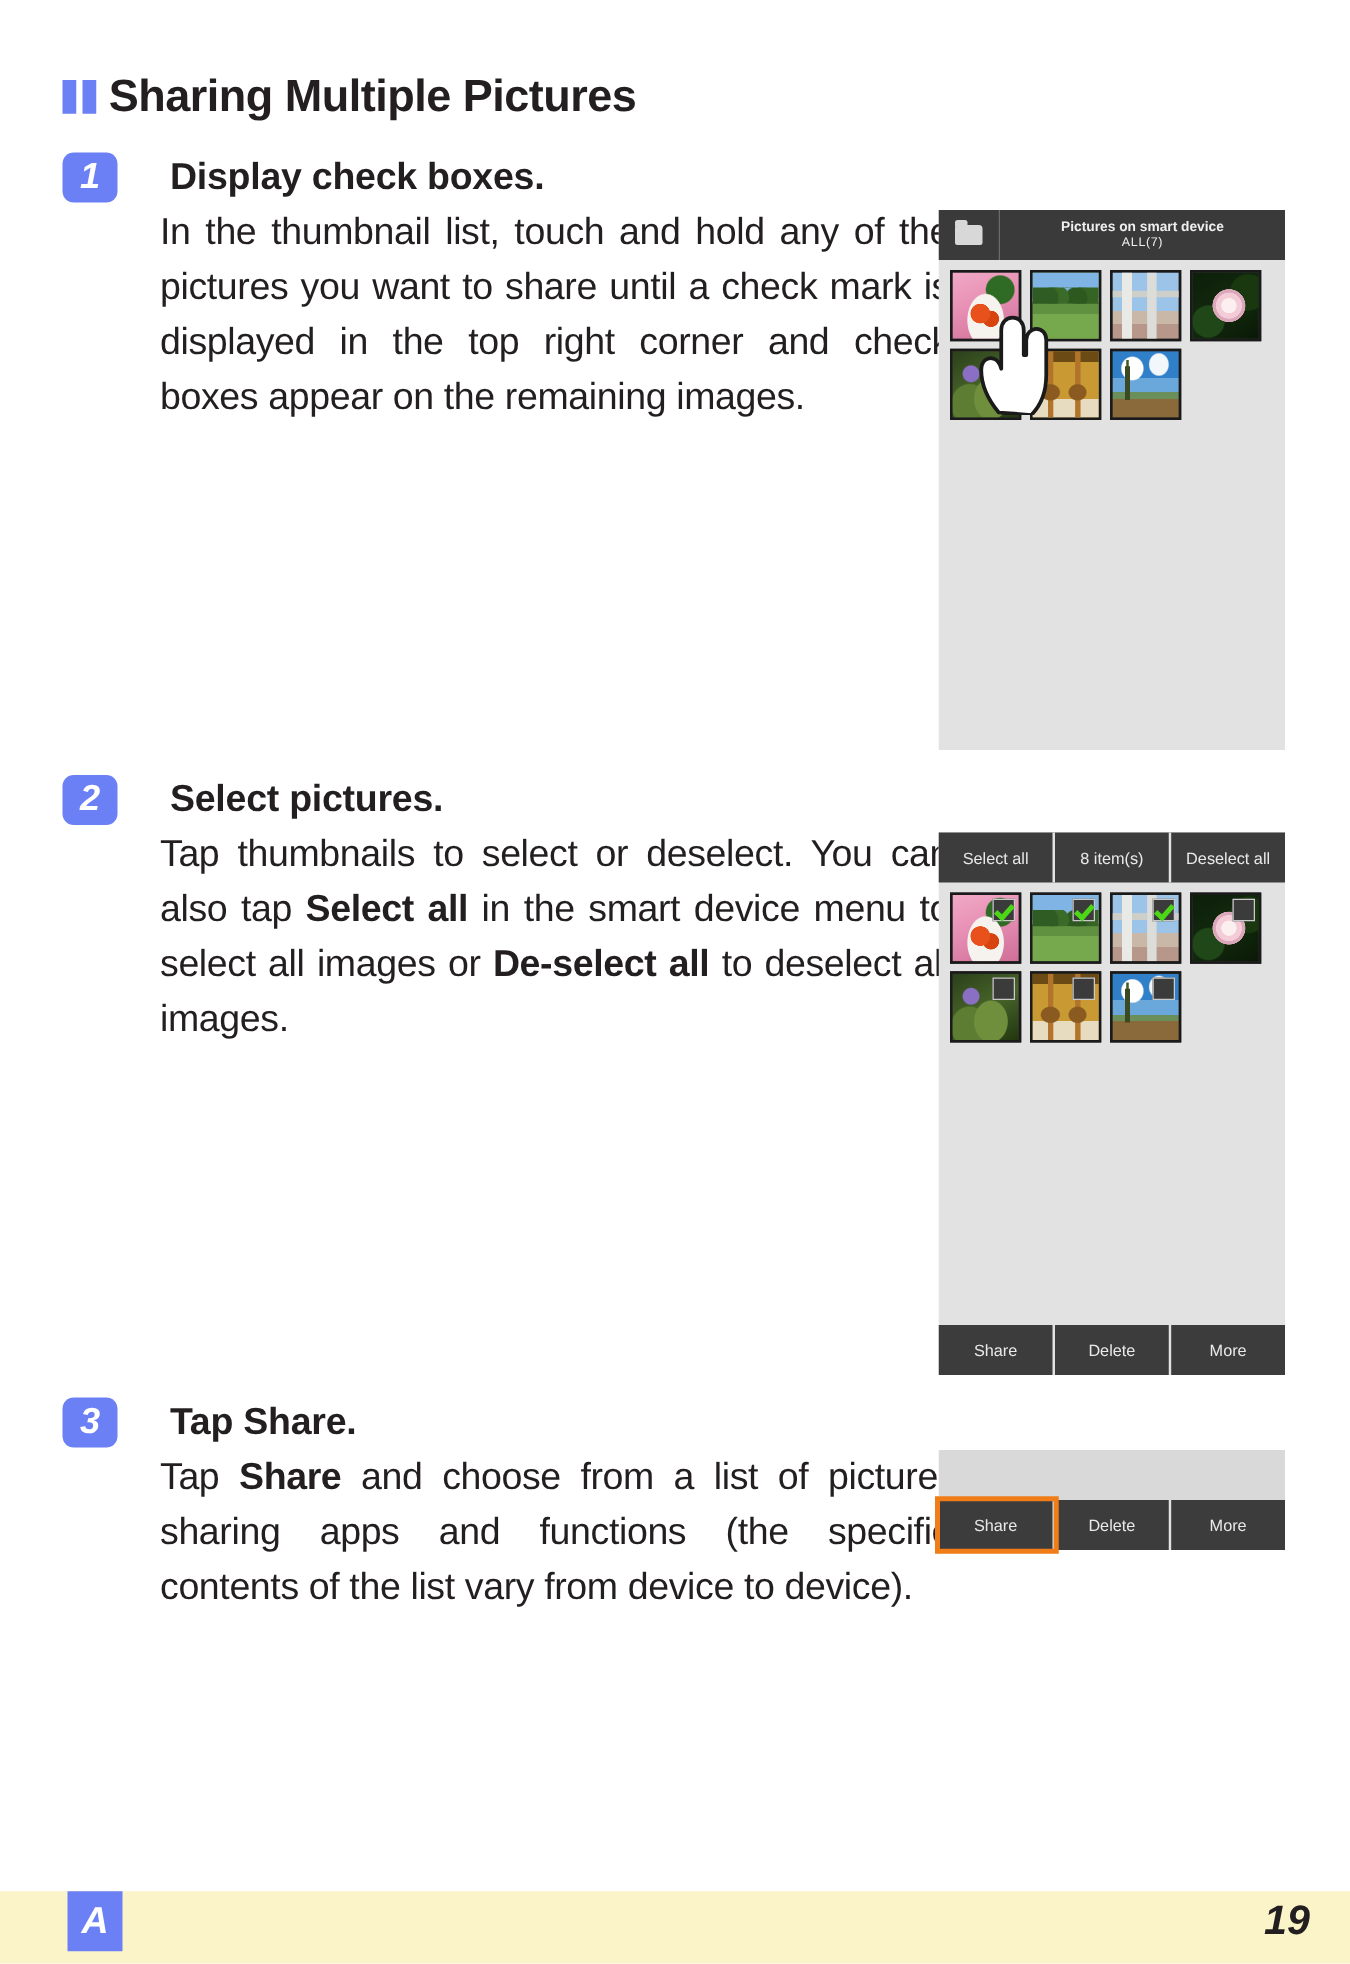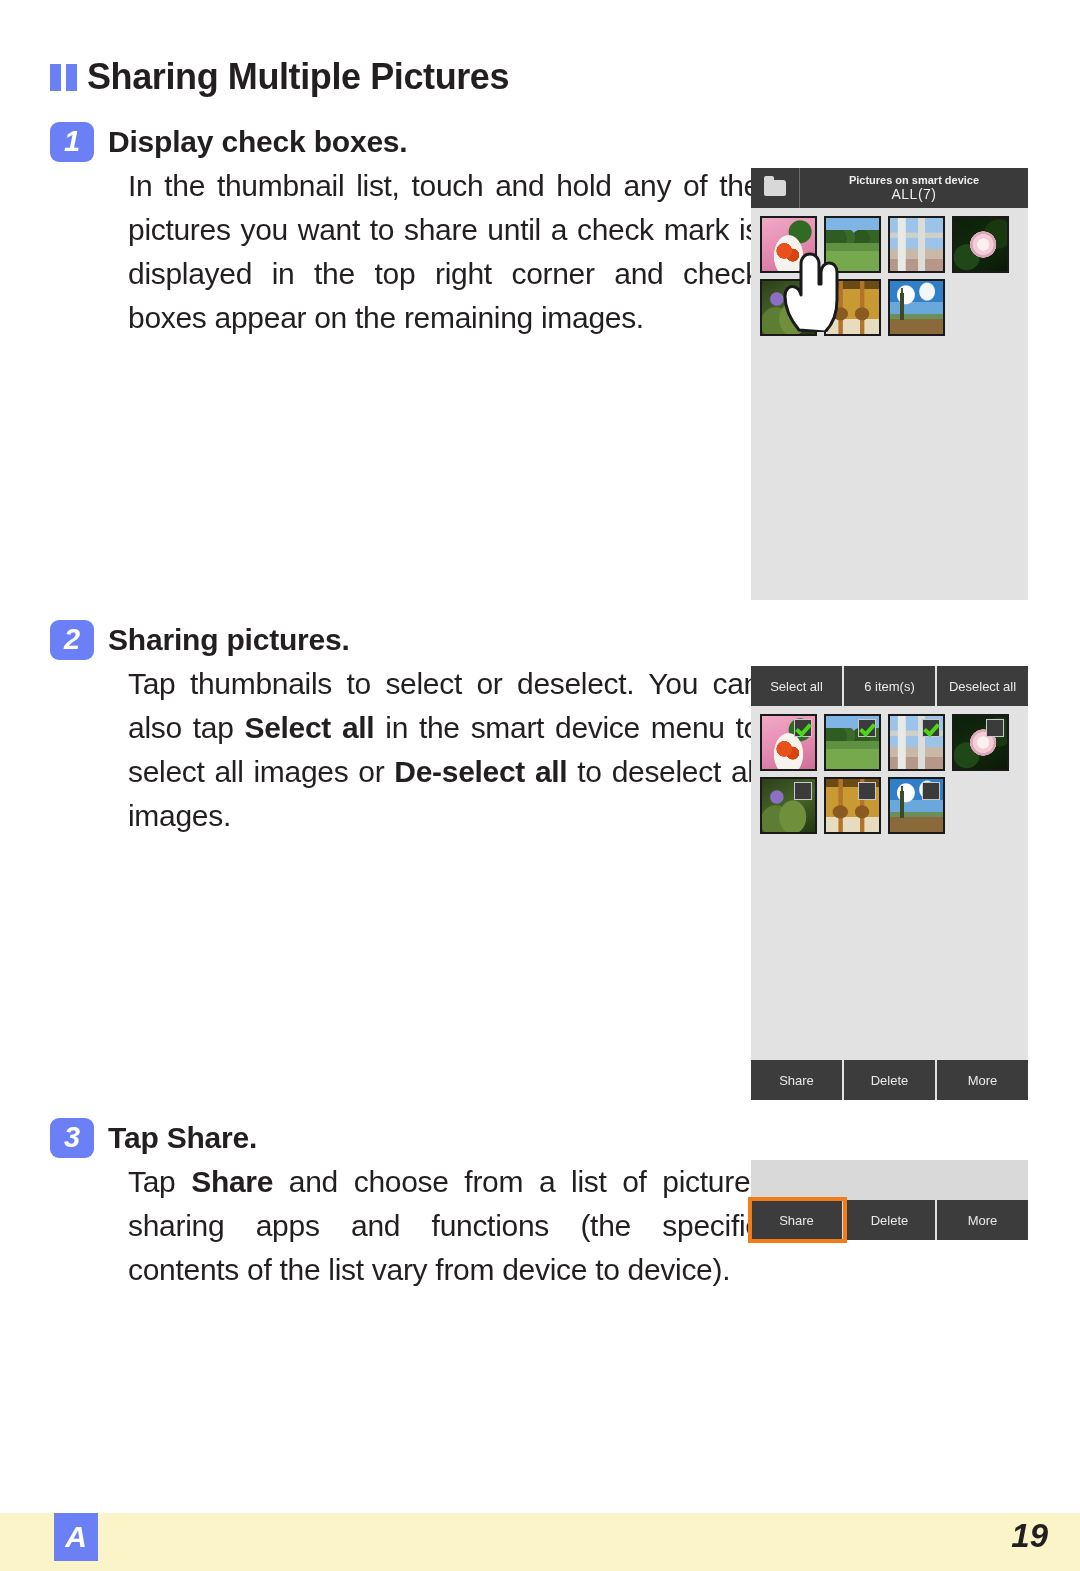--- a/index.html
+++ b/index.html
@@ -74,20 +74,21 @@
     line-height: 1;
     box-sizing: border-box;
     padding-bottom: 2px;
   }
   .step-title {
     font-size: 30px;
     font-weight: bold;
     letter-spacing: -0.2px;
     line-height: 40px;
     color: #231f20;
+    margin-left: 28px;
   }
   .step-body {
     margin-left: 78px;
     margin-top: 2px;
     width: 632px;
     font-size: 30px;
     line-height: 44px;
     text-align: justify;
     text-justify: inter-word;
     letter-spacing: -0.3px;
@@ -141,21 +142,21 @@
   .mock-header .titles {
     flex: 1;
     display: flex;
     flex-direction: column;
     align-items: center;
     justify-content: center;
     color: #efefef;
     line-height: 1.15;
   }
   .hdr-line1 { font-size: 11px; font-weight: bold; }
-  .hdr-line2 { font-size: 14px; letter-spacing: 0.5px; }
+  .hdr-line2 { font-size: 10px; letter-spacing: 0.5px; }
 
   
   .toolbar {
     display: flex;
     height: 40px;
     background: #e2e2e2;
   }
   .toolbar .tb-btn {
     flex: 1;
     background: #3c3c3c;
@@ -383,21 +384,21 @@
   <div class="step-head">
     <span class="step-badge">1</span>
     <span class="step-title">Display check boxes.</span>
   </div>
   <div class="step-body">In the thumbnail list, touch and hold any of the pictures you want to share until a check mark is displayed in the top right corner and check boxes appear on the remaining images.</div>
 </div>
 
 <div class="step step-2">
   <div class="step-head">
     <span class="step-badge">2</span>
-    <span class="step-title">Sharing pictures.</span>
+    <span class="step-title">Select pictures.</span>
   </div>
   <div class="step-body">Tap thumbnails to select or deselect. You can also tap <b>Select all</b> in the smart device menu to select all images or <b>De-select all</b> to deselect all images.</div>
 </div>
 
 <div class="step step-3">
   <div class="step-head">
     <span class="step-badge">3</span>
     <span class="step-title"><span>Tap </span><b>Share</b><span>.</span></span>
   </div>
   <div class="step-body">Tap <b>Share</b> and choose from a list of picture-sharing apps and functions (the specific contents of the list vary from device to device).</div>
@@ -437,21 +438,21 @@
       </div>
     <svg class="hand" viewBox="0 0 66 86">
       <path d="M20 84 C10 72 6 60 6 50 C6 43 11 39 16 41 C19 42 21 45 22 49 L22 18 C22 12 26 8 31 8 C36 8 40 12 40 18 L40 38 L42 38 L42 26 C42 21 46 17 50 17 C55 17 58 21 58 26 L58 54 C58 70 52 80 46 86 Z" fill="#ffffff" stroke="#1a1a1a" stroke-width="3" stroke-linejoin="round"></path>
     </svg>
   </div>
 </div>
 
 <div class="mock mock-2">
   <div class="toolbar">
     <div class="tb-btn">Select all</div>
-    <div class="tb-btn">6 item(s)</div>
+    <div class="tb-btn">8 item(s)</div>
     <div class="tb-btn">Deselect all</div>
   </div>
   <div class="thumb-grid">
     <div class="thumb">
         <span class="ph ph-food"></span>
         <span class="chk checked"></span>
       </div>
     <div class="thumb">
         <span class="ph ph-field"></span>
         <span class="chk checked"></span>

